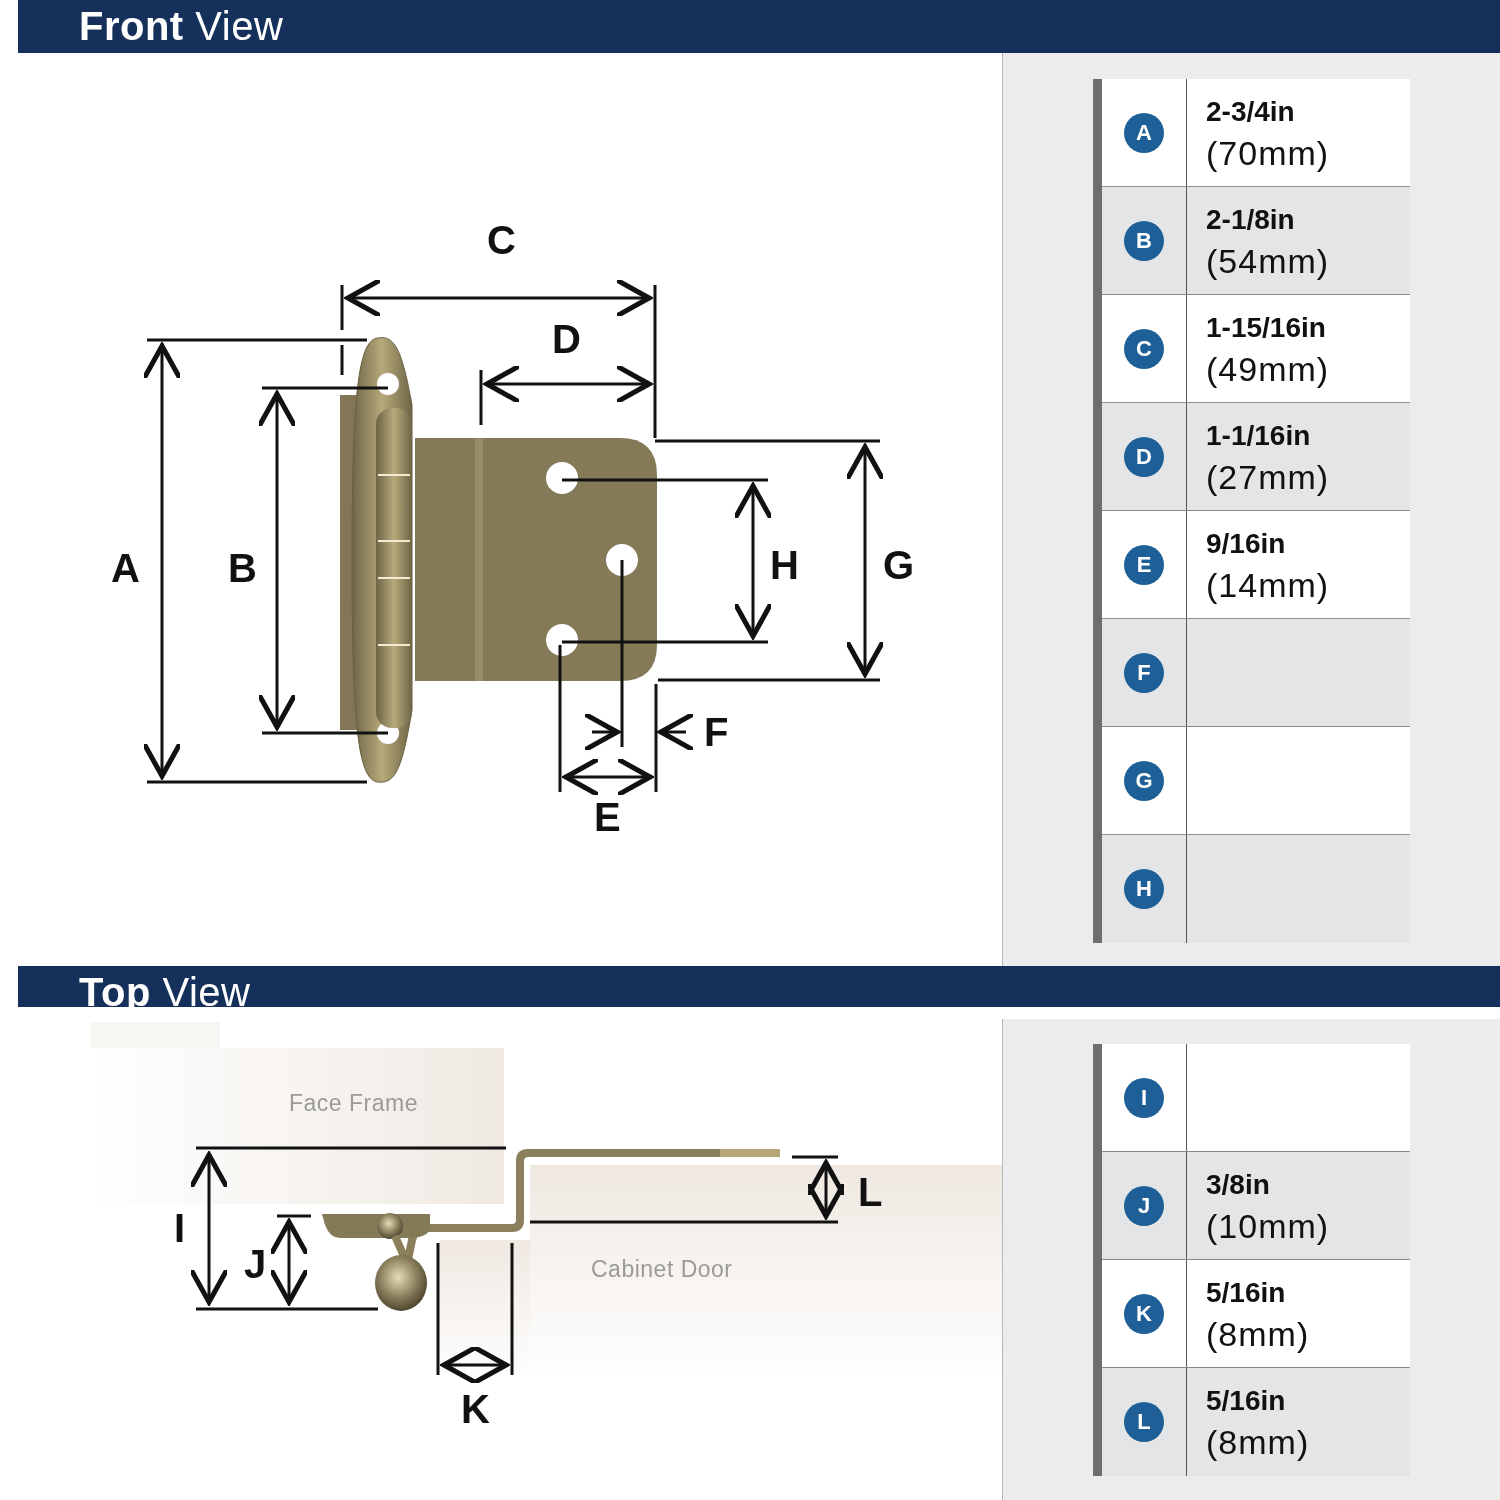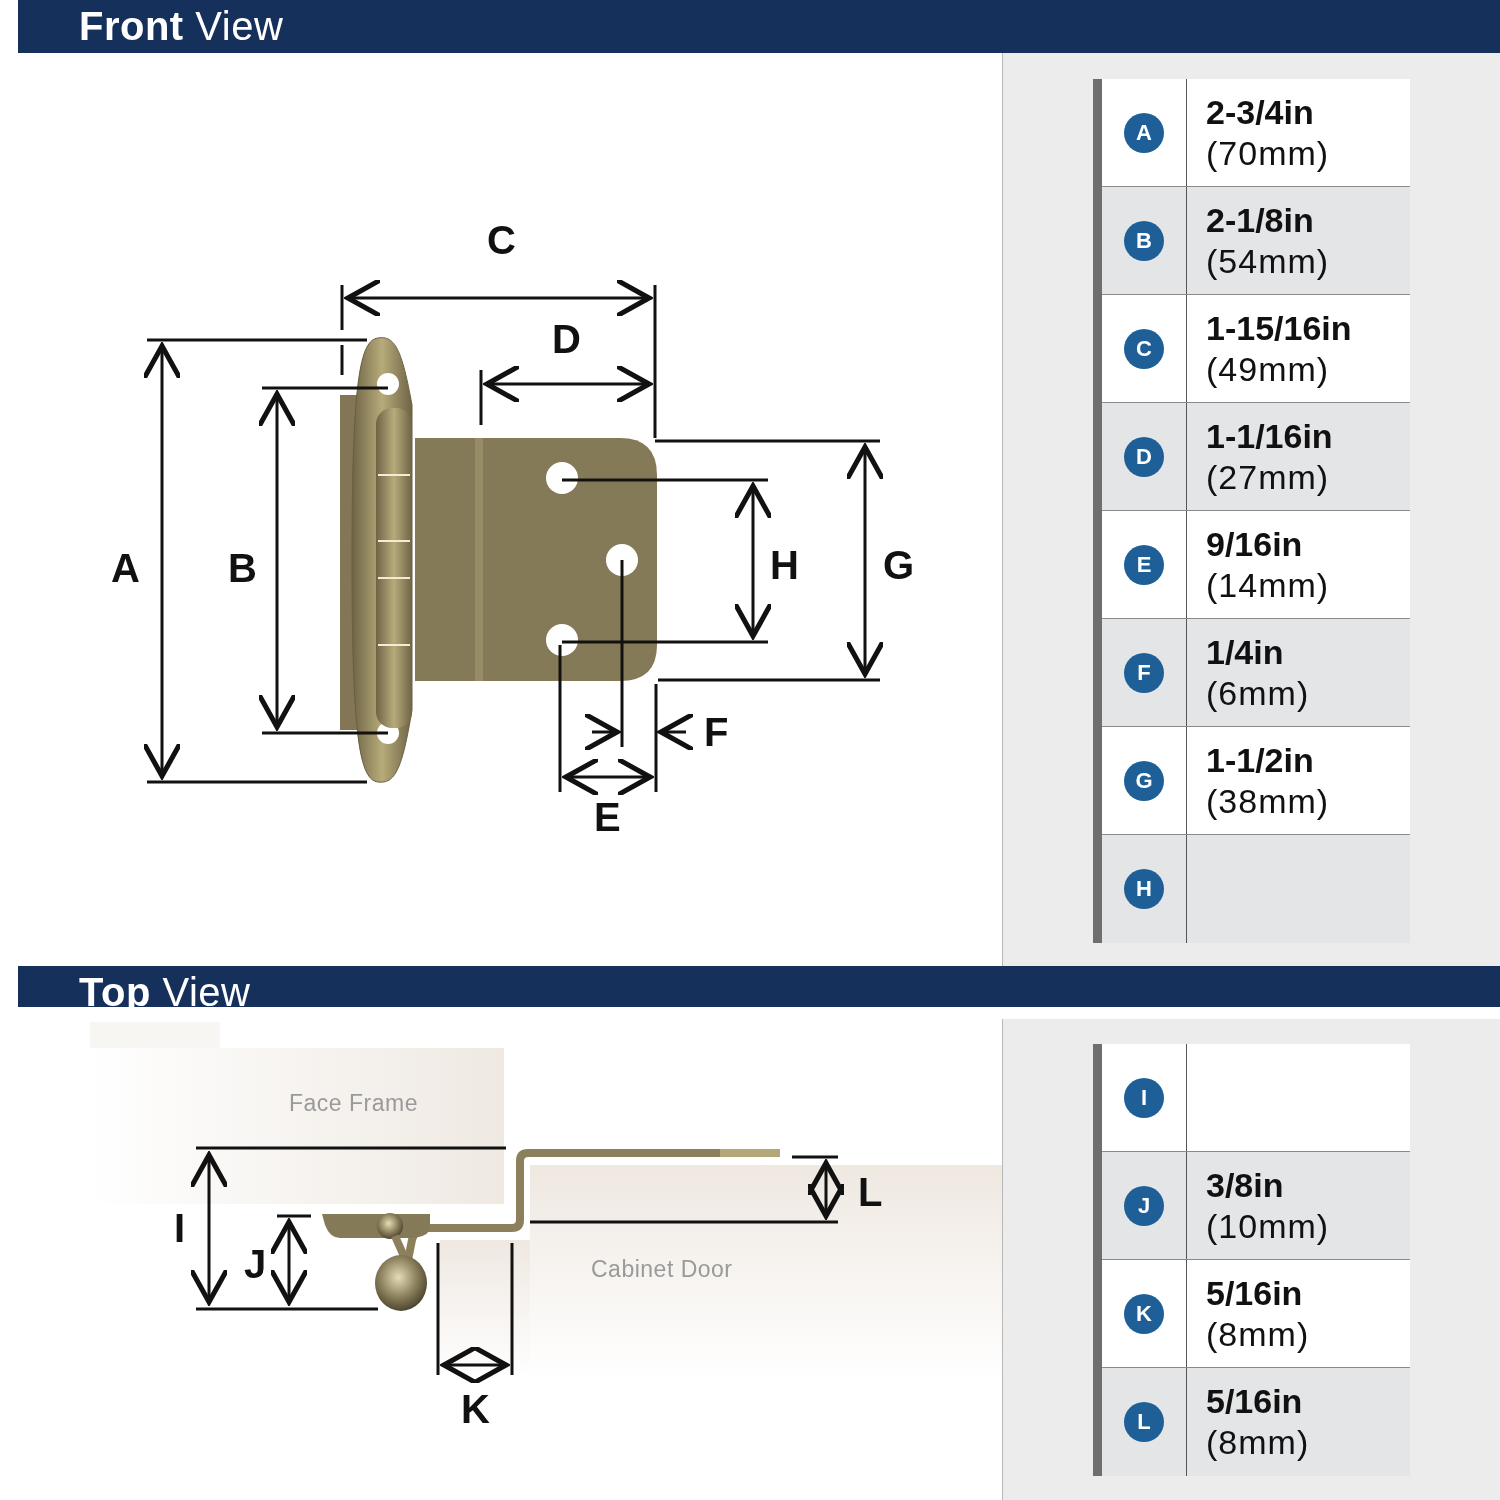--- a/index.html
+++ b/index.html
@@ -13,21 +13,21 @@
   #front-panel { top:53px; height:913px; }
   #top-panel { top:1019px; height:481px; }
   .spec-table { position:absolute; left:1093px; width:317px; border-left:9px solid #6e6e6e; box-sizing:border-box; }
   .spec-row { height:108px; display:flex; border-bottom:1px solid #8a8a8a; box-sizing:border-box; }
   .spec-row:last-child { border-bottom:none; }
   .spec-row.odd { background:#ffffff; }
   .spec-row.even { background:#e4e5e7; }
   .spec-badge-cell { width:84px; border-right:1px solid #555; display:flex; align-items:center; justify-content:center; }
   .badge { width:40px; height:40px; border-radius:50%; background:#1d5f96; color:#fff; font-weight:bold; font-size:22px; display:flex; align-items:center; justify-content:center; }
   .spec-values { padding-left:19px; display:flex; flex-direction:column; justify-content:center; }
-  .spec-in { font-size:34px; font-weight:bold; color:#111; line-height:40px; }
+  .spec-in { font-size:28px; font-weight:bold; color:#111; line-height:40px; }
   .spec-mm { font-size:34px; color:#111; line-height:42px; letter-spacing:1px; }
   .dim-label { position:absolute; font-weight:bold; font-size:40px; color:#111; }
   .diagram-text { position:absolute; font-size:23px; color:#9a9a9a; letter-spacing:0.5px; }
   svg { position:absolute; left:0; top:0; }
 </style>
 </head>
 <body>
 
 <div class="header-bar" id="front-header">
   <span class="bold">Front</span>
@@ -78,32 +78,24 @@
       </div>
     <div class="spec-values">
         <div class="spec-in">9/16in</div>
         <div class="spec-mm">(14mm)</div>
       </div>
   </div>
   <div class="spec-row even">
     <div class="spec-badge-cell">
         <div class="badge">F</div>
       </div>
-    <div class="spec-values">
-        <div class="spec-in">1/4in</div>
-        <div class="spec-mm">(6mm)</div>
-      </div>
   </div>
   <div class="spec-row odd">
     <div class="spec-badge-cell">
         <div class="badge">G</div>
-      </div>
-    <div class="spec-values">
-        <div class="spec-in">1-1/2in</div>
-        <div class="spec-mm">(38mm)</div>
       </div>
   </div>
   <div class="spec-row even">
     <div class="spec-badge-cell">
         <div class="badge">H</div>
       </div>
   </div>
 </div>
 
 <svg width="1000" height="966">

